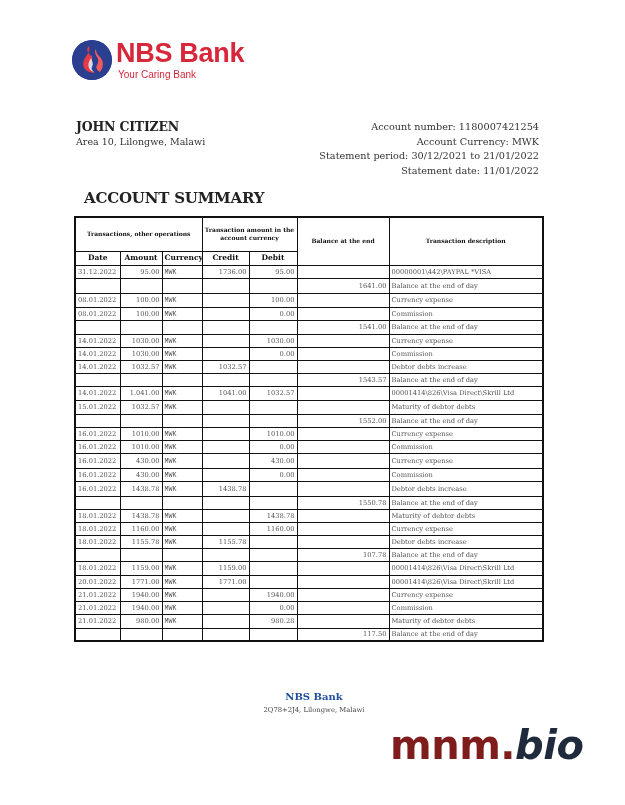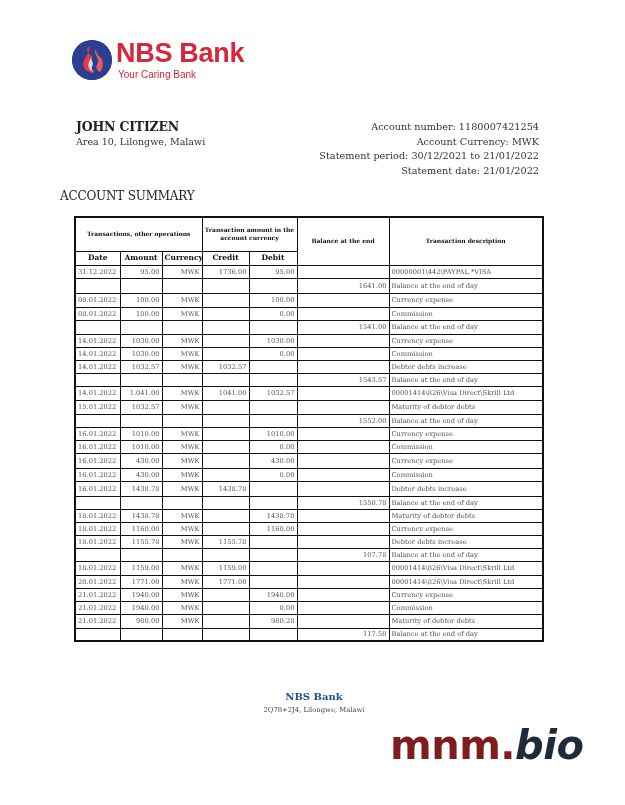--- a/index.html
+++ b/index.html
@@ -9,28 +9,28 @@
   .logo-circle { position: absolute; left: 0; top: 0; width: 40px; height: 40px; border-radius: 50%; background: #2a3f8f; overflow: hidden; }
   .logo-name { position: absolute; left: 44px; top: -2px; font-family: "Liberation Sans", sans-serif; font-weight: bold; font-size: 27px; color: #d7273b; letter-spacing: -0.3px; white-space: nowrap; }
   .logo-tag { position: absolute; left: 46px; top: 29px; font-family: "Liberation Sans", sans-serif; font-size: 10px; color: #d7273b; white-space: nowrap; }
 
   .cust-name { position: absolute; left: 76px; top: 119px; font-weight: bold; font-size: 12.5px; color: #222; letter-spacing: -0.2px; }
   .cust-addr { position: absolute; left: 76px; top: 136px; font-size: 9.5px; color: #333; }
 
   .acct-info { position: absolute; right: 86px; top: 120px; text-align: right; font-size: 9.7px; line-height: 14.5px; color: #333; }
   .acct-info div { white-space: nowrap; }
 
-  .summary-title { position: absolute; left: 60px; top: 189px; font-weight: normal; font-size: 12px; color: #222; letter-spacing: -0.2px; }
+  .summary-title { position: absolute; left: 84px; top: 189px; font-weight: bold; font-size: 15px; color: #222; letter-spacing: -0.2px; }
 
   table.stmt { position: absolute; left: 74px; top: 216px; width: 468px; border-collapse: collapse; table-layout: fixed; }
   table.stmt th, table.stmt td { border: 1.4px solid #111; padding: 0 2px; font-size: 6.7px; color: #555; white-space: nowrap; overflow: hidden; }
   table.stmt th { font-weight: bold; color: #111; text-align: center; font-size: 6px; line-height: 8px; }
   table.stmt th.sub { font-size: 7.5px; height: 13px; }
   table.stmt td.r { text-align: right; }
-  table.stmt td.c { text-align: right; }
+  table.stmt td.c { text-align: left; font-family: Liberation Mono, monospace; }
   table.stmt td.l { text-align: left; }
   table.stmt td.desc { text-align: left; }
   .outer { border: 2px solid #111 !important; }
 
   .footer { position: absolute; left: 230px; top: 690px; width: 168px; text-align: center; font-size: 6.8px; line-height: 13px; color: #444; }
   .footer .fname { font-weight: bold; font-size: 10px; color: #1f4e9a; line-height: 14px; }
 
   .watermark { position: absolute; left: 390px; top: 722px; font-family: "DejaVu Sans", sans-serif; font-weight: bold; font-size: 40px; letter-spacing: -0.5px; white-space: nowrap; }
   .wm-a { color: #7f1d1d; }
   .wm-b { color: #1f2b3d; font-style: italic; }
@@ -51,21 +51,21 @@
   <div class="logo-tag">Your Caring Bank</div>
 </div>
 
 <div class="cust-name">JOHN CITIZEN</div>
 <div class="cust-addr">Area 10, Lilongwe, Malawi</div>
 
 <div class="acct-info">
   <div>Account number: 1180007421254</div>
   <div>Account Currency: MWK</div>
   <div>Statement period: 30/12/2021 to 21/01/2022</div>
-  <div>Statement date: 21/01/2022</div>
+  <div>Statement date: 11/01/2022</div>
 </div>
 
 <div class="summary-title">ACCOUNT SUMMARY</div>
 
 <table class="stmt outer">
   <colgroup>
     <col style="width:45px">
       <col style="width:42px">
       <col style="width:40px">
     <col style="width:47px">

